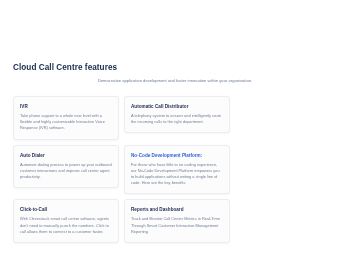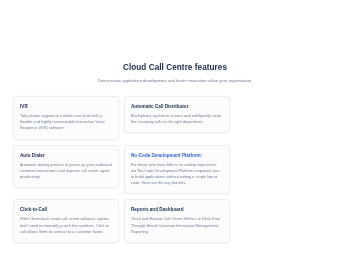--- a/index.html
+++ b/index.html
@@ -26,21 +26,20 @@
   .section {
     position: absolute;
     left: 0;
     top: 0;
     width: 350px;
     padding: 62px 13px 0 13px;
     box-sizing: border-box;
   }
 
   .section-heading {
-    text-align: center;
     color: #1b2a4e;
     font-size: 8.2px;
     font-weight: bold;
     letter-spacing: 0.05px;
     line-height: 11px;
     margin: 0 0 4px 0;
   }
 
   .section-sub {
     text-align: center;

